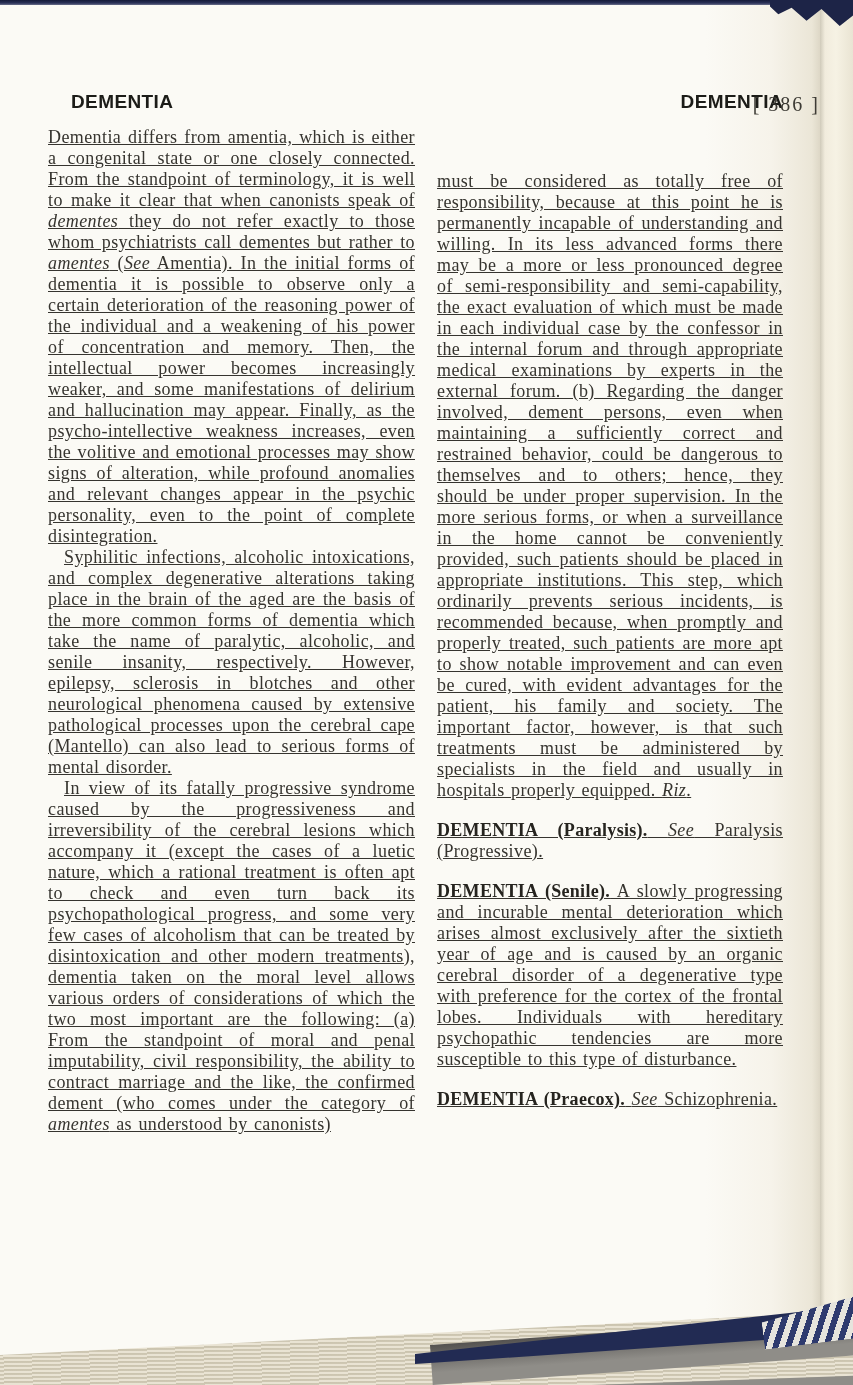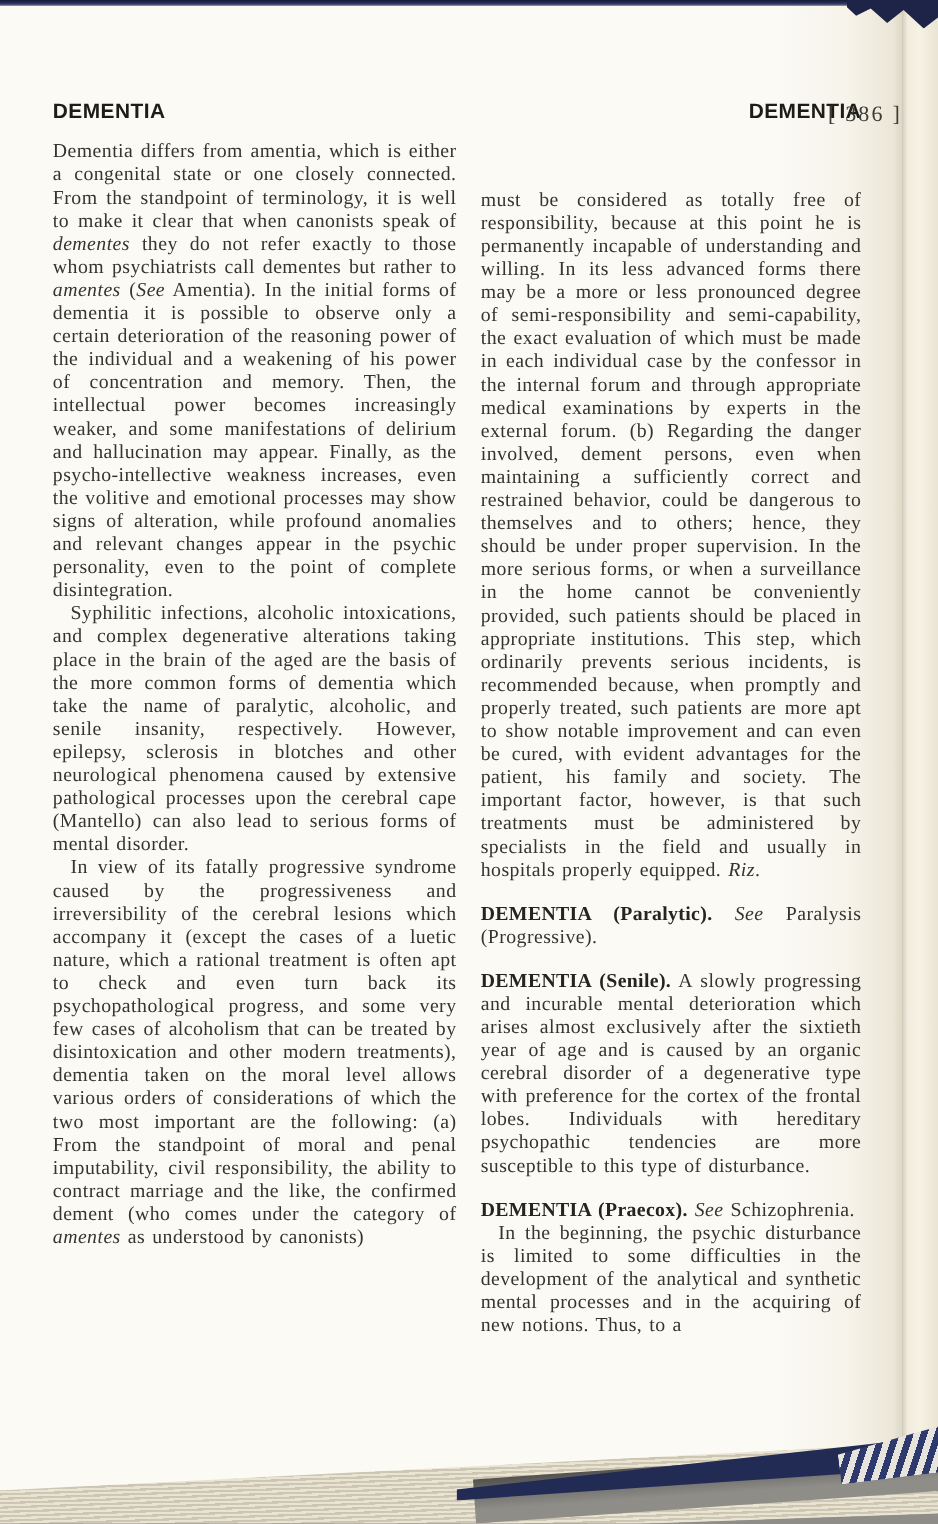--- a/index.html
+++ b/index.html
@@ -48,39 +48,40 @@
   .bottom-shade{
     position:absolute;left:430px;top:1345px;width:423px;height:40px;
     background:linear-gradient(180deg,#545250 0,#8f8d88 70%);
     transform:rotate(-4deg);transform-origin:0 0;
   }
   
   .content{position:absolute;left:0;top:0;width:820px;}
   .running-heads{
     display:flex;align-items:flex-start;
     padding:86px 37px 0 48px;
+    margin-left:23px;
   }
   .rh{
     font-family:"Liberation Sans", sans-serif;
     font-weight:bold;font-size:19px;letter-spacing:.4px;color:#1c1c18;
   }
   .rh-left{width:367px;}
   .rh-right{width:346px;margin-left:22px;text-align:right;}
   .page-num{
     position:absolute;left:0;right:0;text-align:right;
     font-size:20px;color:#3d3b35;letter-spacing:2px;
   }
   .columns{
     display:flex;gap:22px;padding:14px 37px 0 48px;
   }
   .col{font-size:18px;line-height:21px;letter-spacing:.4px;word-spacing:1.5px;
     text-align:justify;color:#36342f;}
   .col-left{width:367px;}
   .col-right{width:346px;margin-top:44px;}
-  .p{margin:0;}
+  .p{margin:0;text-decoration:underline;}
   .p.ind{text-indent:16px;}
   .p.entry{margin-top:19px;}
   .p b{color:#26241f;letter-spacing:.3px;}
 </style>
 </head>
 <body style="--paper: #fbfaf5; --ink: #35332e; --binding-navy: #222b53; --page-edge-tan: #d6cfbc; --table-gray: #8f8d88;">
 
 <div class="pages-stack"></div>
 <div class="fore-edge"></div>
 
@@ -96,24 +97,23 @@
     <div class="columns">
 
       <div class="col col-left">
         <p class="p">Dementia differs from amentia, which is either a congenital state or one closely connected. From the standpoint of terminology, it is well to make it clear that when canonists speak of <i>dementes</i> they do not refer exactly to those whom psychiatrists call dementes but rather to <i>amentes</i> (<i>See</i> Amentia). In the initial forms of dementia it is possible to observe only a certain deterioration of the reasoning power of the individual and a weakening of his power of concentration and memory. Then, the intellectual power becomes increasingly weaker, and some manifestations of delirium and hallucination may appear. Finally, as the psycho-intellective weakness increases, even the volitive and emotional processes may show signs of alteration, while profound anomalies and relevant changes appear in the psychic personality, even to the point of complete disintegration.</p>
         <p class="p ind">Syphilitic infections, alcoholic intoxications, and complex degenerative alterations taking place in the brain of the aged are the basis of the more common forms of dementia which take the name of paralytic, alcoholic, and senile insanity, respectively. However, epilepsy, sclerosis in blotches and other neurological phenomena caused by extensive pathological processes upon the cerebral cape (Mantello) can also lead to serious forms of mental disorder.</p>
         <p class="p ind">In view of its fatally progressive syndrome caused by the progressiveness and irreversibility of the cerebral lesions which accompany it (except the cases of a luetic nature, which a rational treatment is often apt to check and even turn back its psychopathological progress, and some very few cases of alcoholism that can be treated by disintoxication and other modern treatments), dementia taken on the moral level allows various orders of considerations of which the two most important are the following: (a) From the standpoint of moral and penal imputability, civil responsibility, the ability to contract marriage and the like, the confirmed dement (who comes under the category of <i>amentes</i> as understood by canonists)</p>
       </div>
 
       <div class="col col-right">
         <p class="p">must be considered as totally free of responsibility, because at this point he is permanently incapable of understanding and willing. In its less advanced forms there may be a more or less pronounced degree of semi-responsibility and semi-capability, the exact evaluation of which must be made in each individual case by the confessor in the internal forum and through appropriate medical examinations by experts in the external forum. (b) Regarding the danger involved, dement persons, even when maintaining a sufficiently correct and restrained behavior, could be dangerous to themselves and to others; hence, they should be under proper supervision. In the more serious forms, or when a surveillance in the home cannot be conveniently provided, such patients should be placed in appropriate institutions. This step, which ordinarily prevents serious incidents, is recommended because, when promptly and properly treated, such patients are more apt to show notable improvement and can even be cured, with evident advantages for the patient, his family and society. The important factor, however, is that such treatments must be administered by specialists in the field and usually in hospitals properly equipped. <i>Riz</i>.</p>
-        <p class="p entry"><b>DEMENTIA (Paralytic).</b> <i>See</i> Paralysis (Progressive).</p>
+        <p class="p entry"><b>DEMENTIA (Paralysis).</b> <i>See</i> Paralysis (Progressive).</p>
         <p class="p entry"><b>DEMENTIA (Senile).</b> A slowly progressing and incurable mental deterioration which arises almost exclusively after the sixtieth year of age and is caused by an organic cerebral disorder of a degenerative type with preference for the cortex of the frontal lobes. Individuals with hereditary psychopathic tendencies are more susceptible to this type of disturbance.</p>
         <p class="p entry"><b>DEMENTIA (Praecox).</b> <i>See</i> Schizophrenia.</p>
-        <p class="p ind">In the beginning, the psychic disturbance is limited to some difficulties in the development of the analytical and synthetic mental processes and in the acquiring of new notions. Thus, to a</p>
       </div>
 
     </div>
   </div>
 </div>
 
 <div class="top-band"></div>
 <div class="top-corner"></div>
 <div class="bottom-shade"></div>
 <div class="binding-band"></div>

